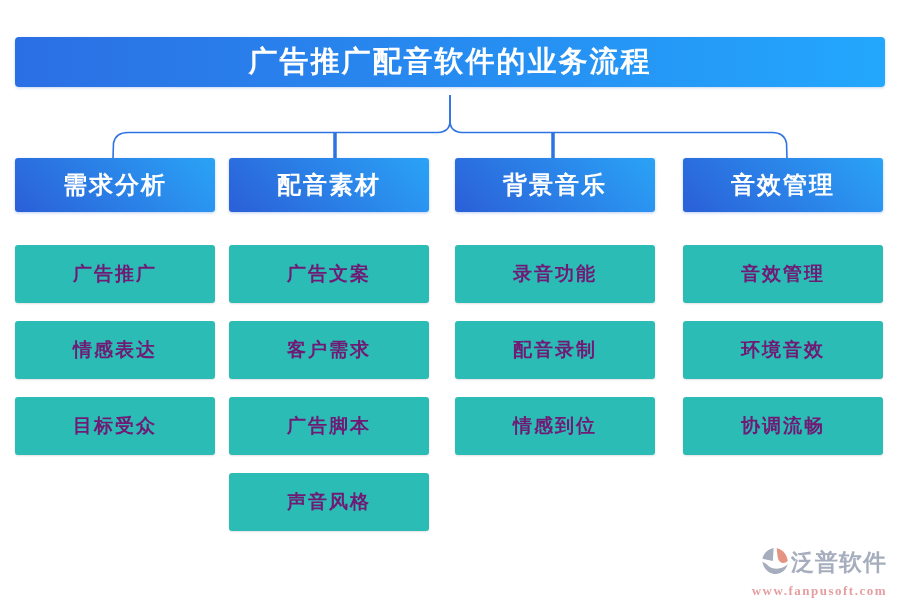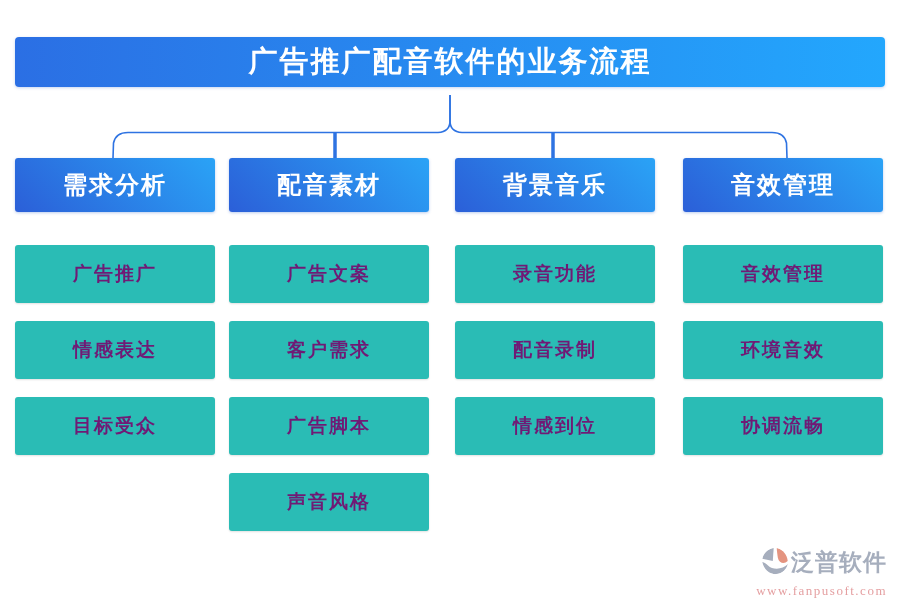--- a/index.html
+++ b/index.html
@@ -39,21 +39,21 @@
     color:#701a75;font-size:19px;font-weight:bold;letter-spacing:2px;
     box-shadow:0 1px 2px rgba(0,0,0,.12);
   }
   .node.first{margin-top:33px;} .node+.node{margin-top:18px;}
   .watermark{
     position:absolute;right:13px;top:547px;width:150px;opacity:.85;
     display:flex;flex-direction:column;align-items:flex-end;line-height:1;
   }
   .wm-row{display:flex;align-items:center;gap:2px;}
   .wm-brand{color:var(--brand-gray);font-size:23px;font-weight:bold;letter-spacing:1px;}
-  .wm-url{color:var(--brand-salmon);font-size:13px;font-weight:normal;letter-spacing:1.5px;margin-top:6px;}
+  .wm-url{color:var(--brand-salmon);font-size:13px;font-weight:bold;letter-spacing:1.5px;margin-top:6px;}
 </style>
 </head>
 <body>
 
 <div class="stage">
 
   <div class="banner">
     <span>广告推广配音软件的业务流程</span>
   </div>
 

